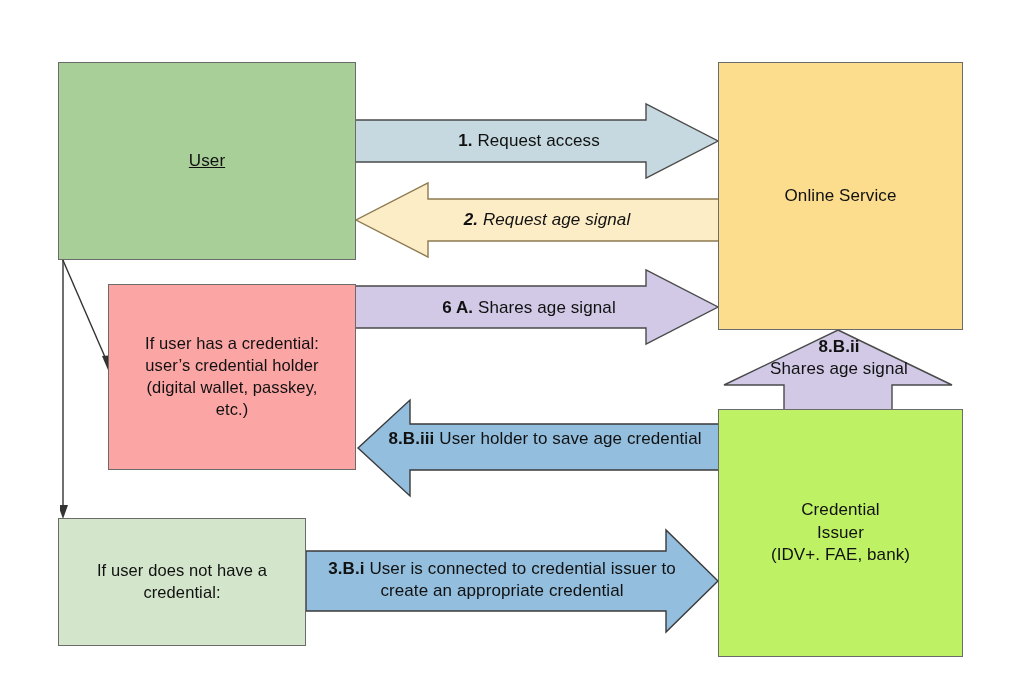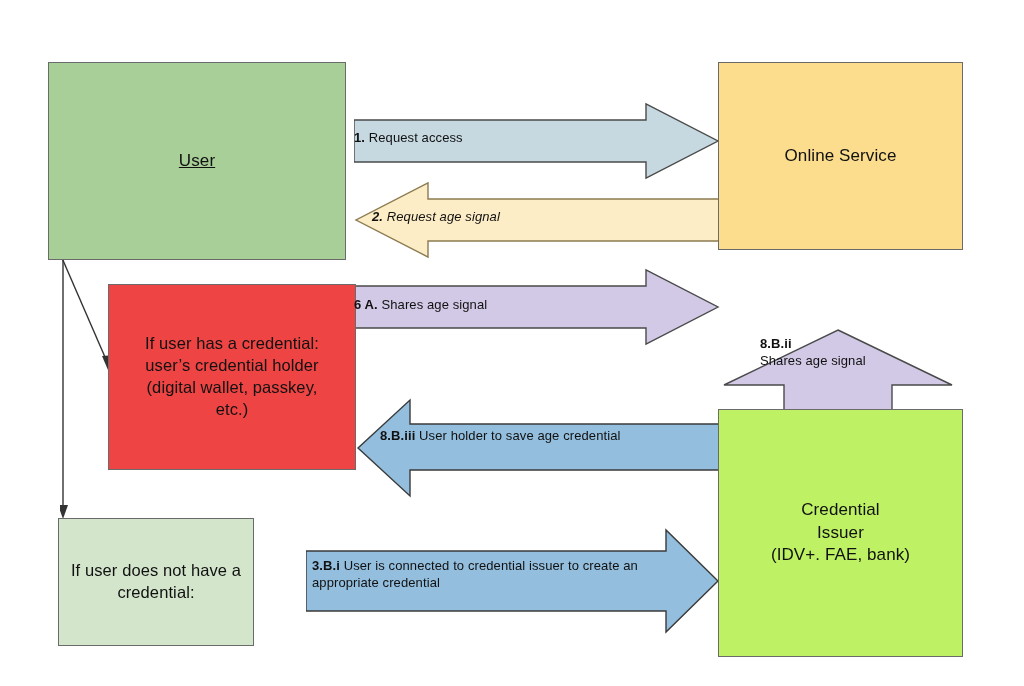--- a/index.html
+++ b/index.html
@@ -27,58 +27,59 @@
     justify-content: center;
     text-align: center;
     color: #111111;
     font-size: 16.5px;
     line-height: 1.32;
     letter-spacing: 0.1px;
     white-space: pre-line;
     z-index: 2;
   }
   #node-user {
-    left: 48px; top: 62px; width: 298px; height: 198px;
+    left: 58px; top: 62px; width: 298px; height: 198px;
     background: #a8cf97;
     font-size: 17px;
     text-decoration: underline;
   }
   #node-online-service {
-    left: 718px; top: 62px; width: 245px; height: 188px;
+    left: 718px; top: 62px; width: 245px; height: 268px;
     background: #fcdd8e;
     font-size: 17px;
   }
   #node-credential-holder {
     left: 108px; top: 284px; width: 248px; height: 186px;
-    background: #ef4444;
+    background: #fca5a5;
     padding: 0 6px;
   }
   #node-no-credential {
-    left: 58px; top: 518px; width: 196px; height: 128px;
+    left: 58px; top: 518px; width: 248px; height: 128px;
     background: #d3e6cc;
     padding: 0 8px;
   }
   #node-credential-issuer {
     left: 718px; top: 409px; width: 245px; height: 248px;
     background: #bef264;
     font-size: 17px;
   }
 
   
   .arrow {
     position: absolute;
     z-index: 1;
   }
   .arrow svg { display: block; }
   .arrow-label {
     position: absolute;
     left: 0;
     width: 100%;
+    text-align: center;
     color: #111111;
-    font-size: 13px;
+    font-size: 17px;
     line-height: 1.3;
     letter-spacing: 0.1px;
     pointer-events: none;
     z-index: 3;
   }
   .arrow-label b { font-weight: bold; }
 
   #arrow-1 { left: 354px; top: 101px; width: 366px; height: 80px; }
   #label-1 { left: 354px; top: 130px; width: 350px; }
 

